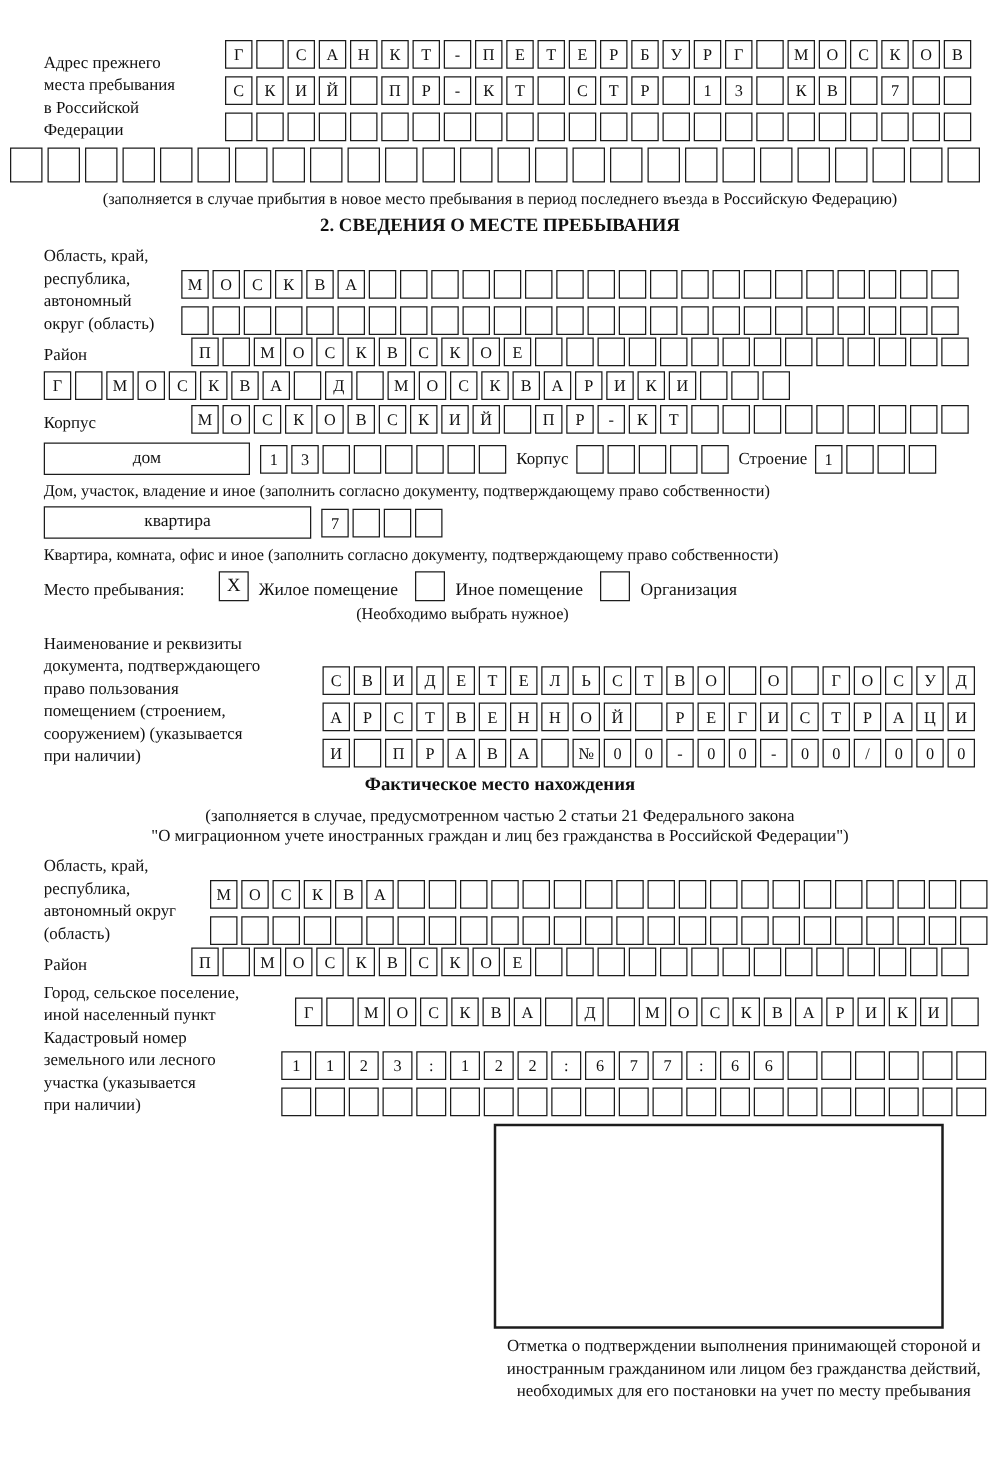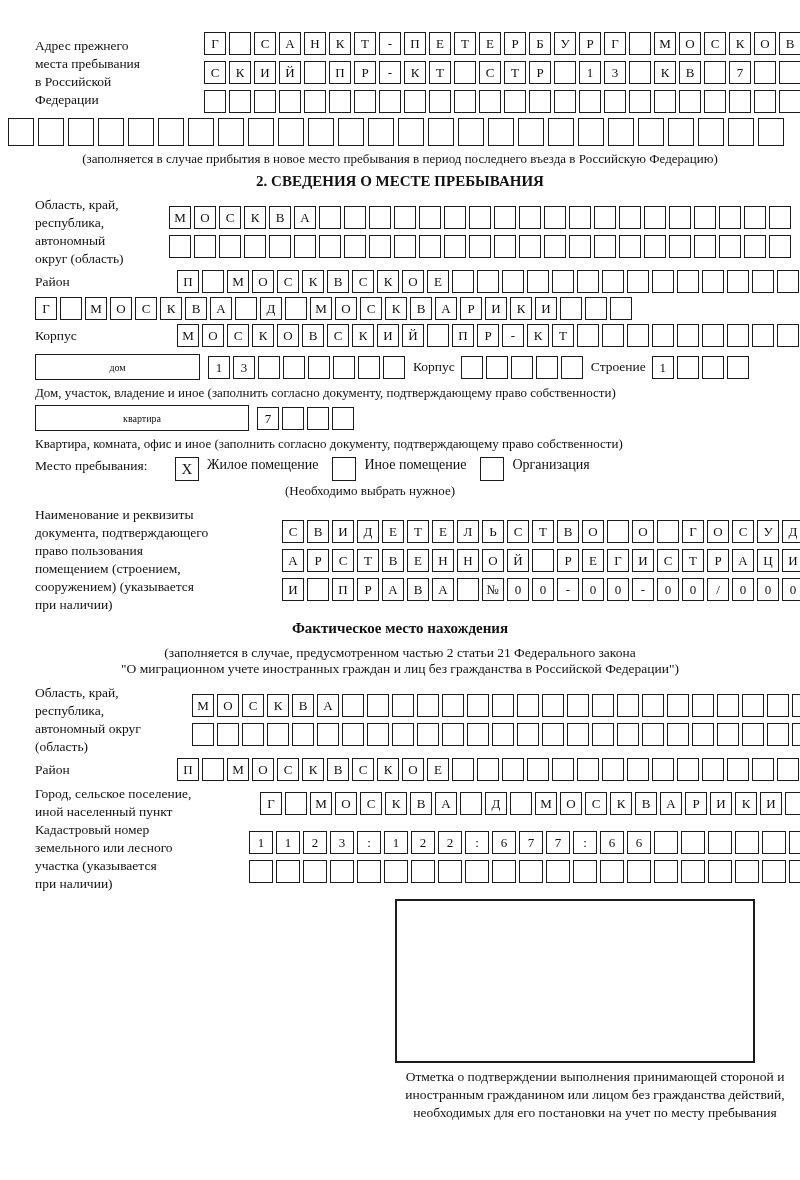--- a/index.html
+++ b/index.html
@@ -9,40 +9,40 @@
   .side-note{text-align:right;margin-right:50px;font-size:14.5px;}
   
   .cellrow{display:flex;gap:3px;}
   .cell{width:22px;height:23px;border:1.8px solid #1c1c1c;box-sizing:border-box;
         display:flex;align-items:center;justify-content:center;
         font-size:13px;line-height:1;flex-shrink:0;}
   .row-big .cell{width:26px;height:28px;}
   .row-big{gap:4px;}
   .row-wide .cell{width:24px;}
   
-  .field-group{display:flex;align-items:center;gap:24px;}
+  .field-group{display:flex;align-items:flex-end;}
   .fg-label{flex-shrink:0;font-size:13.5px;line-height:18px;white-space:pre-line;}
   .fg-rows{display:flex;flex-direction:column;gap:6px;}
   .g-addr{margin-top:20px;}  .g-addr .fg-label{width:145px;}
   .fullrow{margin-top:5px;margin-left:-27px;}
   .caption{font-size:13px;margin-top:5px;}
   .caption.center{text-align:center;margin-right:25px;}
   .h-bold{font-weight:bold;font-size:15px;text-align:center;margin:6px 25px 0 0;}
   .g-obl{margin-top:6px;}    .g-obl .fg-label{width:110px;}
   .g-rayon{margin-top:2px;}  .g-rayon .fg-label{width:118px;}
   .g-gorod{margin-top:4px;}  .g-gorod .fg-label{width:150px;}
   .g-ulitsa{margin-top:4px;} .g-ulitsa .fg-label{width:118px;}
   .dom-row{display:flex;align-items:center;margin-top:7px;}
   .wide-box{border:1.8px solid #1c1c1c;height:26px;box-sizing:border-box;
-            display:flex;align-items:center;justify-content:center;font-size:10px;}
+            display:flex;align-items:center;justify-content:center;font-size:14px;}
   .dom-box{width:165px;margin-right:8px;}
   .kv-box{width:214px;margin-right:8px;}
   .inline-lbl{font-size:13.5px;margin:0 6px 0 8px;white-space:nowrap;}
   .kv-row{display:flex;align-items:center;margin-top:4px;}
-  .mesto-row{display:flex;align-items:flex-start;margin-top:5px;}
+  .mesto-row{display:flex;align-items:flex-end;margin-top:5px;}
   .mesto-row .fg-label{width:140px;}
   .chk{width:24px;height:24px;border:1.8px solid #1c1c1c;box-sizing:border-box;
        display:flex;align-items:center;justify-content:center;font-size:15px;flex-shrink:0;}
   .opt-lbl{font-size:14px;margin:0 14px 0 8px;white-space:nowrap;}
   .mesto-note{margin-top:2px;margin-left:155px;width:360px;text-align:center;font-size:13px;}
   .g-doc{margin-top:7px;}    .g-doc .fg-label{width:223px;}
   .fact-cap{text-align:center;font-size:13.5px;margin-right:25px;}
   .fact-cap.first{margin-top:8px;}
   .g-fobl{margin-top:7px;}   .g-fobl .fg-label{width:133px;}
   .g-frayon{margin-top:2px;} .g-frayon .fg-label{width:118px;}

